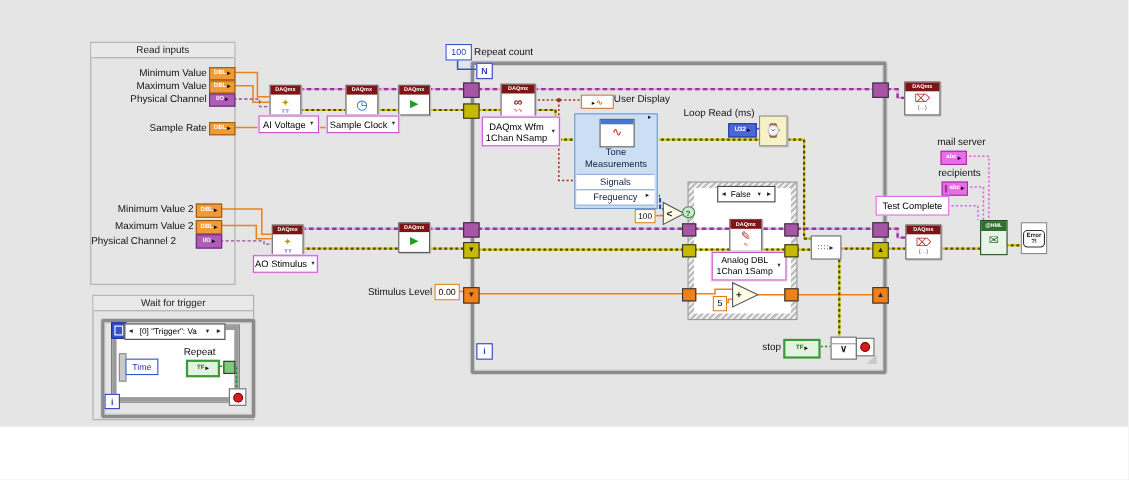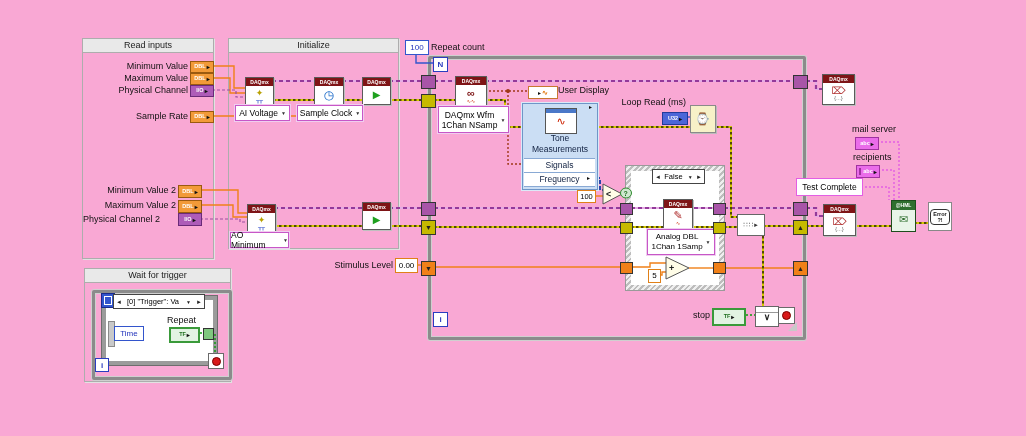--- a/index.html
+++ b/index.html
@@ -1,16 +1,16 @@
 <!DOCTYPE html>
 <html><head>
 <meta charset="utf-8">
 <style>
   html,body{margin:0;padding:0;background:#fff}
-  #stage{position:relative;width:1026px;height:436px;background:#f9a8d4;
+  #stage{position:relative;width:1026px;height:388px;background:#e5e5e5;
     font-family:"Liberation Sans",sans-serif;overflow:hidden}
   .lbl{position:absolute;font-size:9px;color:#111;white-space:nowrap;line-height:10px}
   .lr{text-align:right}
   
   .frame{position:absolute;border:1px solid #ADADAD;background:transparent;box-shadow:1px 1px 0 #E2E2E2}
   .frame-title{height:13px;background:#E9E9E9;border-bottom:1px solid #ADADAD;text-align:center;
     font-size:9px;line-height:13px;color:#222}
   
   .loop{position:absolute;border:3px solid #8B8B8B;border-radius:2px;
     box-shadow:0 0 0 1px #CFCFCF, inset 0 0 0 1px #CFCFCF}
@@ -122,23 +122,20 @@
   .fnTri{fill:#FFFDE8;stroke:#555;stroke-width:1}
   .fnTxt{font-family:"Liberation Sans",sans-serif;font-size:9px;font-weight:bold;fill:#222}
 </style>
 </head>
 <body>
 
 <div id="stage">
 
   <div class="frame" style="left:82px;top:38px;width:130px;height:219px">
     <div class="frame-title">Read inputs</div>
-  </div>
-  <div class="frame" style="left:228px;top:38px;width:169px;height:209px">
-    <div class="frame-title">Initialize</div>
   </div>
   <div class="frame" style="left:84px;top:268px;width:145px;height:112px">
     <div class="frame-title">Wait for trigger</div>
   </div>
 
   <div class="loop" style="left:428px;top:56px;width:372px;height:278px"></div>
   <div class="fold" style="left:788px;top:322px"></div>
   <div class="loop" style="left:92px;top:290px;width:134px;height:84px"></div>
   <div class="event" style="left:102px;top:296px;width:107px;height:61px"></div>
 
@@ -317,21 +314,21 @@
         <span class="g-sub">╥╥</span>
       </div>
   </div>
   <div class="daq" style="left:362px;top:202px;width:27px;height:26px">
     <div class="hd">DAQmx</div>
     <div class="ic">
         <span class="g-start">▶</span>
       </div>
   </div>
   <div class="dd" style="left:230px;top:232px;width:57px;height:14px">
-    <span>AO Minimum</span>
+    <span>AO Stimulus</span>
       <span class="dar">▼</span>
   </div>
 
   <div class="bluebox" style="left:101px;top:293px;width:12px;height:13px">
       <i></i>
     </div>
   <div class="sel" style="left:113px;top:294px;width:86px;height:13px">
     <span class="ar">◄</span>
     <span>[0] "Trigger": Va</span>
     <span class="dn">▼</span>

